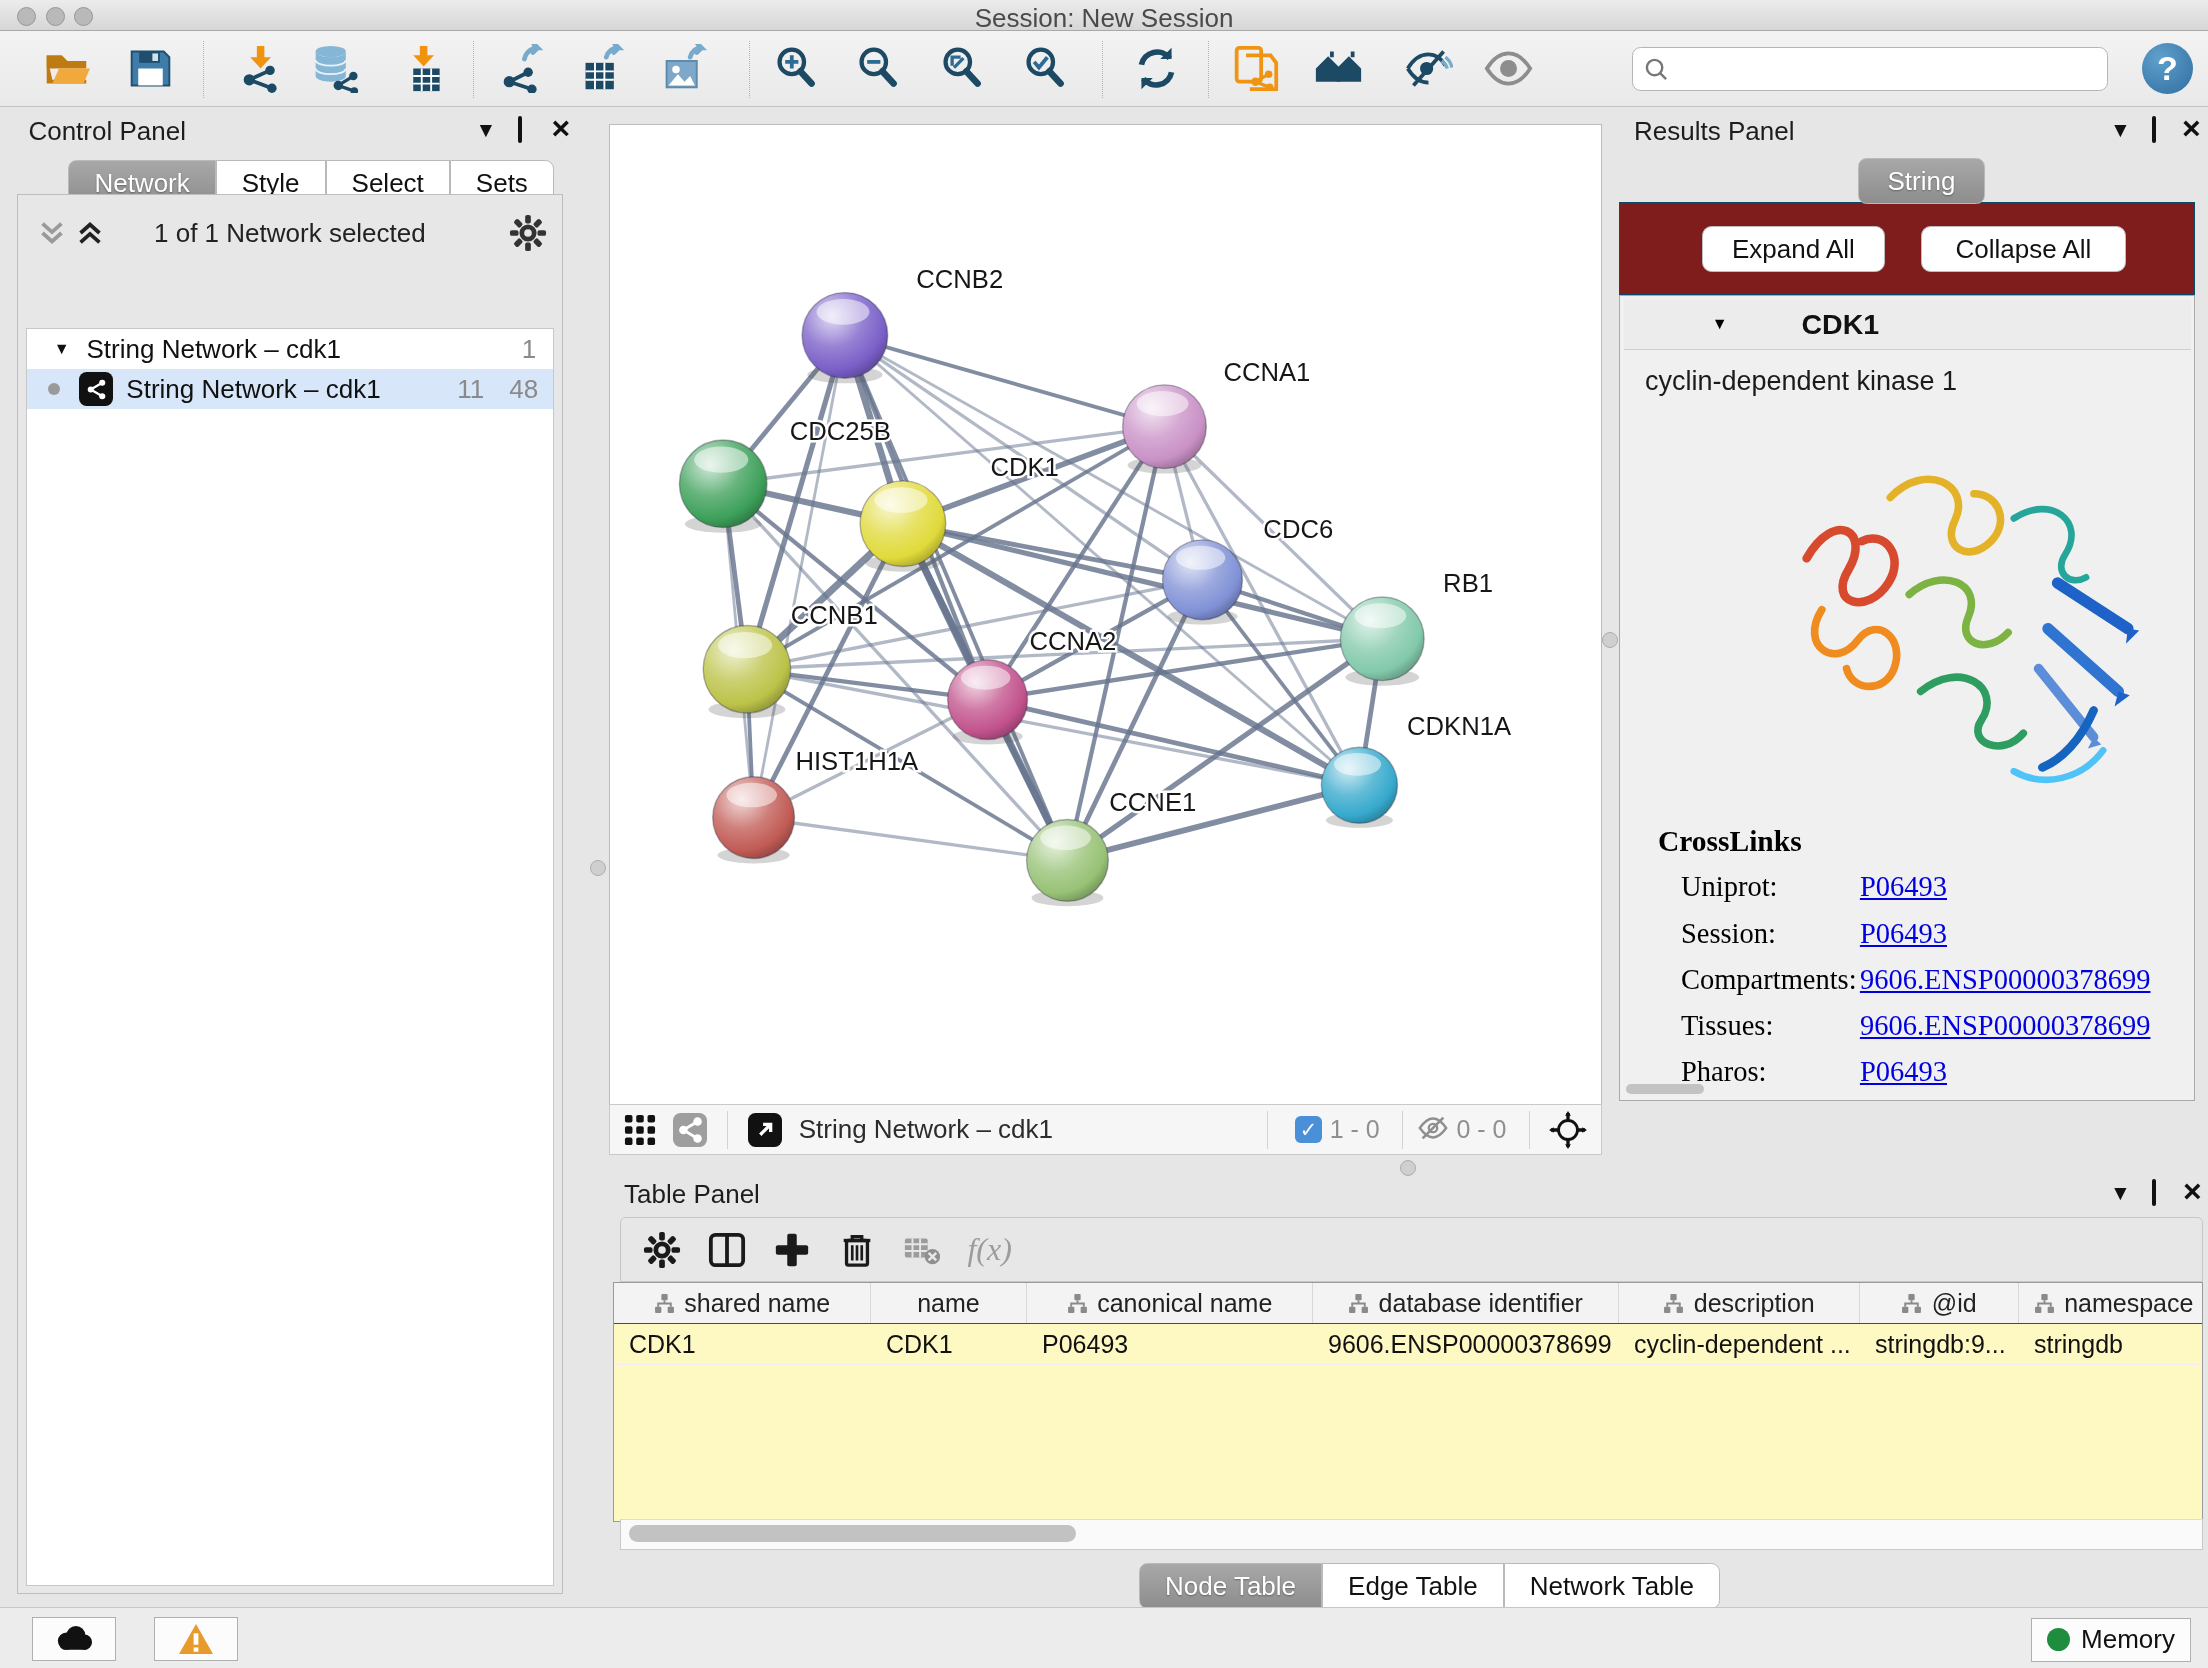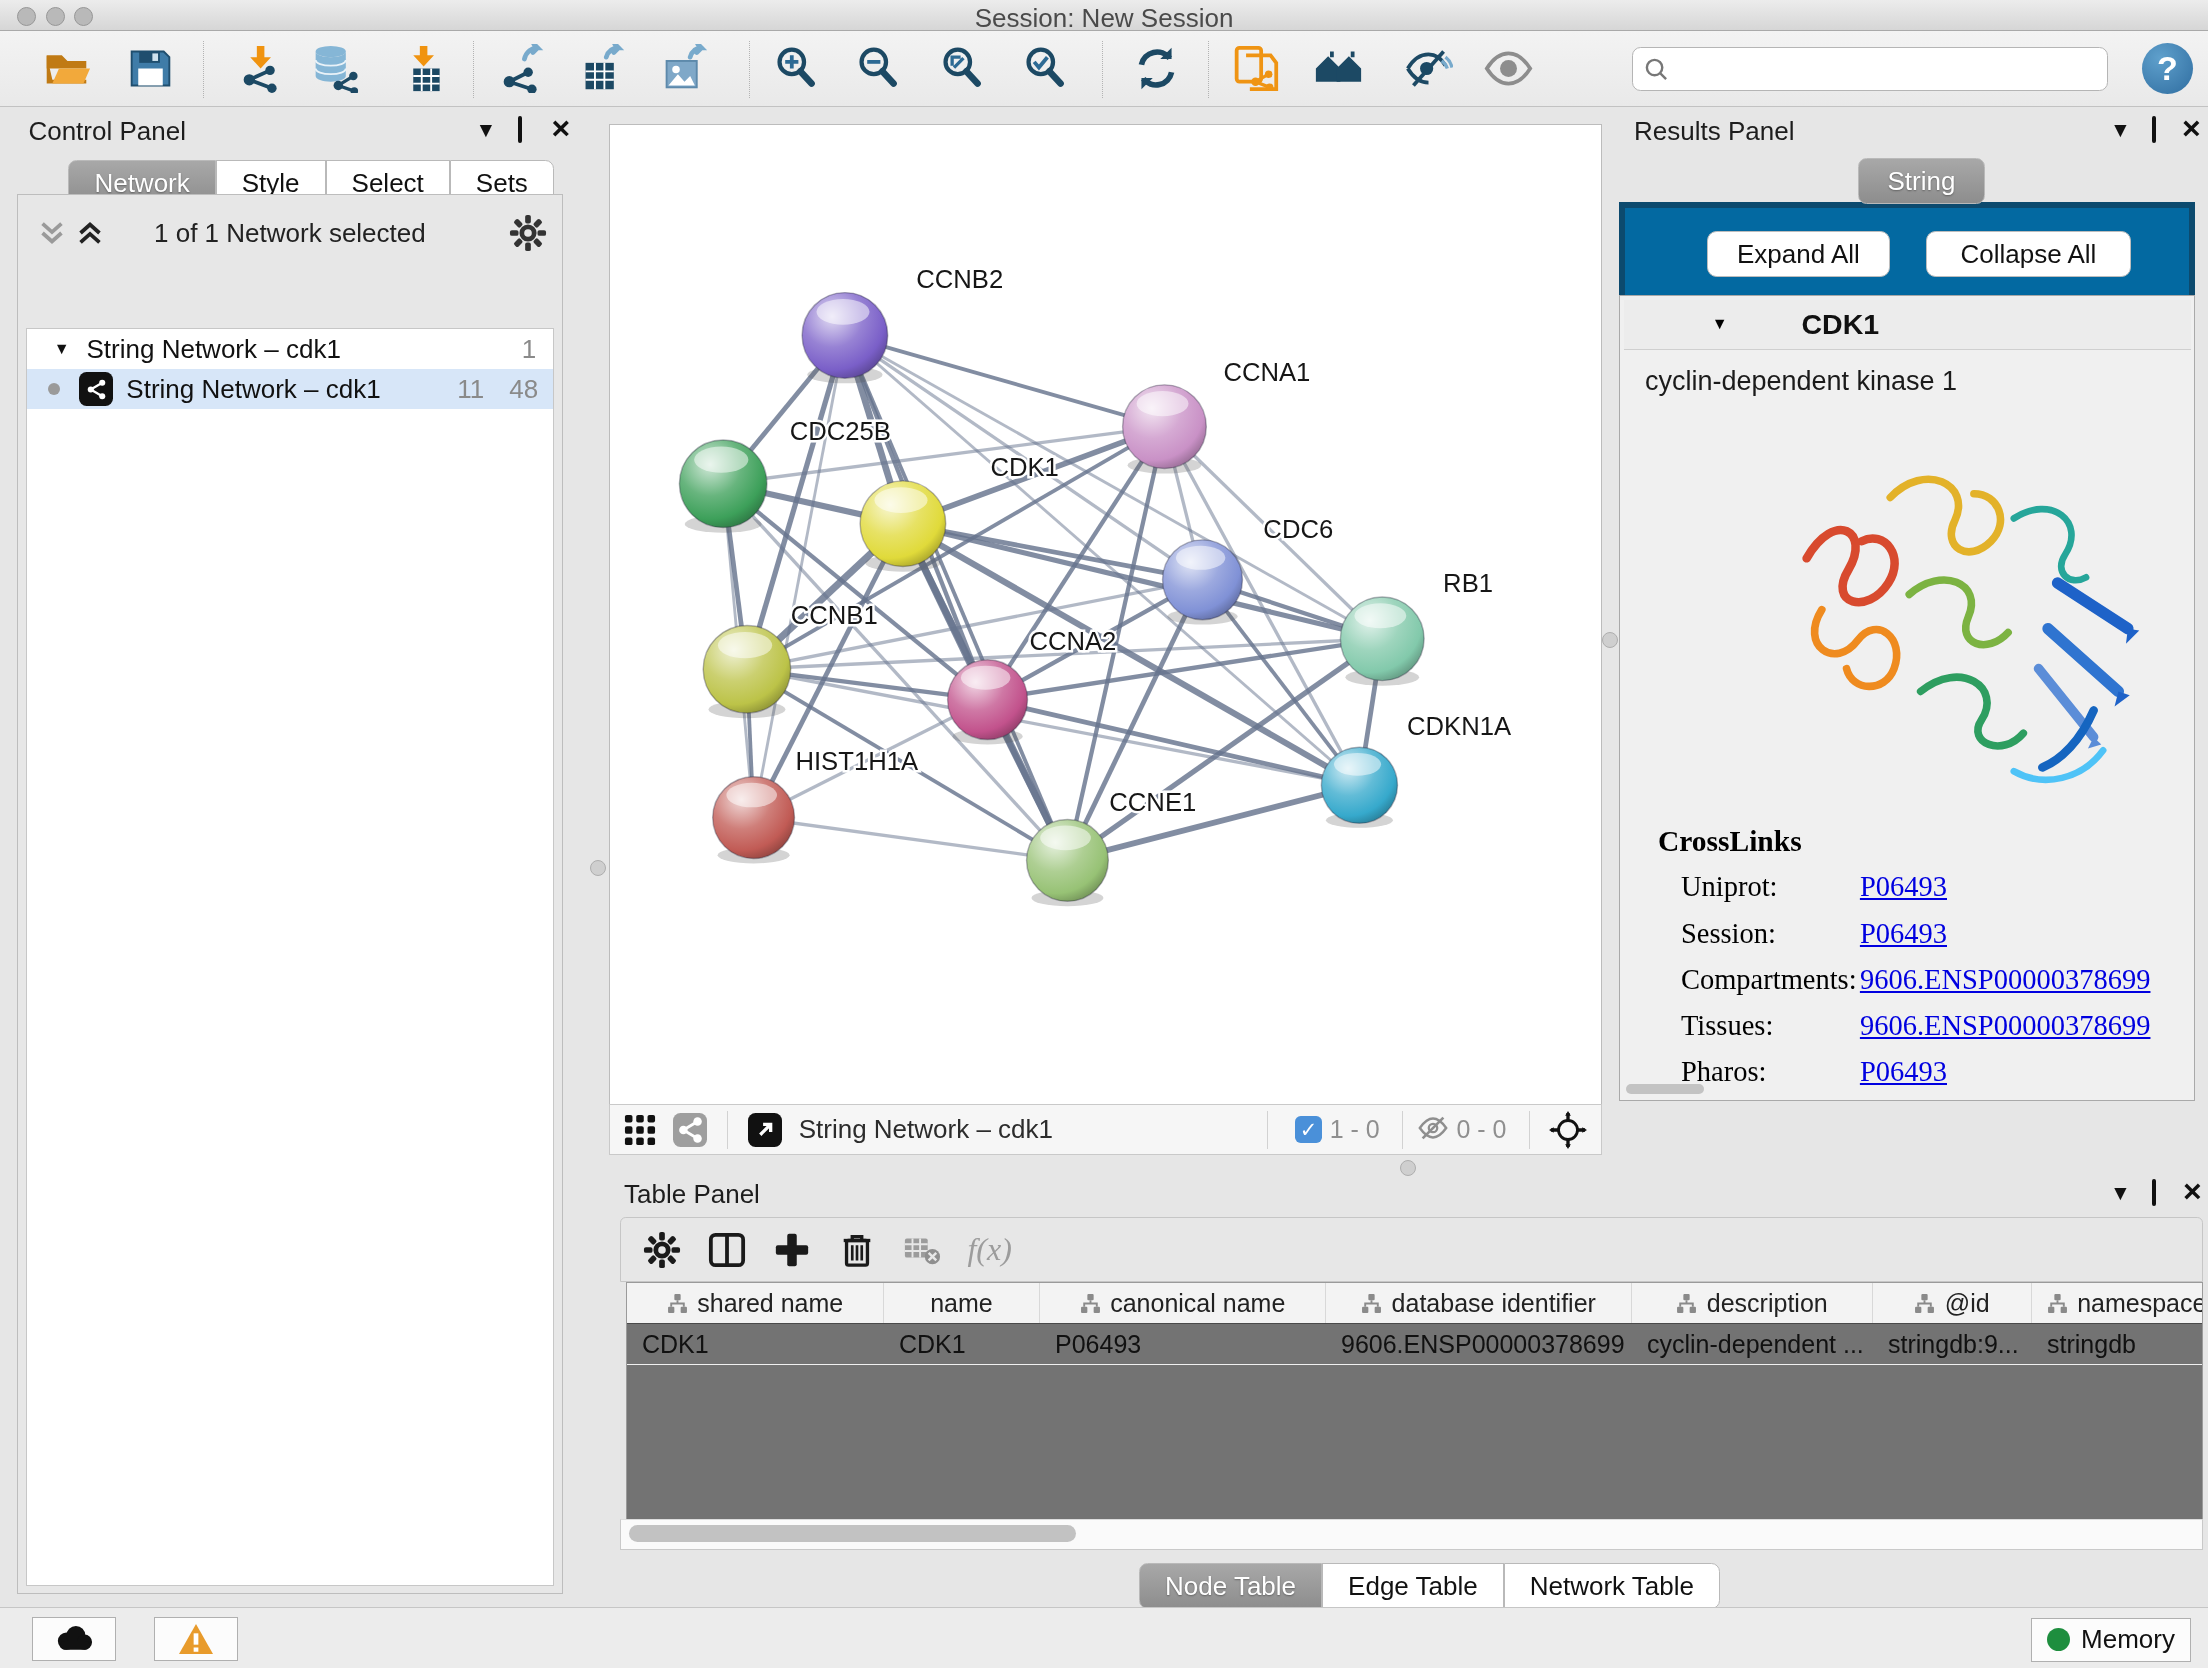--- a/index.html
+++ b/index.html
@@ -63,21 +63,21 @@
   #nt-title{font-size:26px;color:#2c2c2c;margin-left:9.5px;}
   .nt-count{font-size:25px;color:#8f8f8f;margin:0 9.5px 0 7.6px;}
   #nt-check{width:27px;height:27px;background:#4a90d9;border-radius:5.7px;color:#fff;font-size:21px;
     display:flex;align-items:center;justify-content:center;margin-left:13.3px;}
   .splitter-dot{position:absolute;width:14.3px;height:14.3px;border-radius:50%;background:#cfcfcf;border:1px solid #aeaeae;}
 
   
   #results-panel{position:absolute;left:1617px;top:116px;width:586px;height:1010px;}
   #rp-title{position:absolute;left:17px;top:0;}
   #rp-tab{position:absolute;left:241px;top:42px;z-index:2;border-radius:8.6px;padding:6.7px 28.5px;}
-  #rp-box1{position:absolute;left:1.9px;right:7.6px;top:86px;height:91px;background:#0369a1;border:6px solid #0c4a6e;}
+  #rp-box1{position:absolute;left:1.9px;right:7.6px;top:86px;height:91px;background:#7f1d1d;border:1px solid #0c4a6e;}
   .rp-btn{position:absolute;top:23px;height:46px;background:#fff;border:1px solid #bdbdbd;border-radius:9.5px;
     font-size:26px;color:#111;display:flex;align-items:center;justify-content:center;cursor:pointer;box-sizing:border-box;}
   #rp-expand{left:82px;width:183px;}
   #rp-collapse{left:301px;width:205px;}
   #rp-box2{position:absolute;left:1.9px;right:7.6px;top:179px;bottom:25px;background:#f0f0f0;border:1px solid #a9a9a9;}
   #rp-sec-head{position:absolute;left:3.8px;right:3.8px;top:3.8px;height:49px;background:#ececec;border-bottom:1px solid #cfcfcf;
     display:flex;align-items:center;}
   #rp-sec-title{font-size:28.5px;font-weight:bold;color:#111;margin-left:74px;}
   #rp-desc{position:absolute;left:25px;top:70px;font-size:27px;color:#1b1b1b;}
   #protein-img{position:absolute;left:160px;top:110px;width:403px;height:413px;}
@@ -88,21 +88,21 @@
   .cl-link{color:#0000e0;text-decoration:underline;cursor:pointer;}
   #rp-scroll{position:absolute;left:5.7px;bottom:5.7px;width:78px;height:10.5px;border-radius:5.7px;background:#c3c3c3;}
 
   
   #table-panel{position:absolute;left:609px;top:1179px;width:1600px;height:428px;}
   #tp-title{position:absolute;left:15px;top:0;}
   #tp-toolbar{position:absolute;left:11.4px;right:5.7px;top:38px;height:63px;background:#e7e7e7;
     border:1px solid #c6c6c6;border-radius:5.7px 5.7px 0 0;display:flex;align-items:center;}
   .tpi{width:48px;height:48px;margin-left:17px;cursor:pointer;display:flex;align-items:center;justify-content:center;}
   #fx-label{font-family:"Liberation Serif",serif;font-style:italic;font-size:32px;color:#9c9c9c;margin-left:21px;cursor:default;}
-  #tp-table{position:absolute;left:17px;right:5.7px;top:103px;height:238px;background:#737373;border:1px solid #9a9a9a;overflow:hidden;}
+  #tp-table{position:absolute;left:4px;right:5.7px;top:103px;height:238px;background:#fef9c3;border:1px solid #9a9a9a;overflow:hidden;}
   #tp-header{display:flex;height:40px;background:#f3f3f3;border-bottom:1.9px solid #4a4a4a;}
   .col-h{display:flex;align-items:center;justify-content:center;gap:9.5px;font-size:25px;color:#222;
     border-right:1px solid #d8d8d8;box-sizing:border-box;overflow:hidden;white-space:nowrap;flex:none;cursor:pointer;}
   .trow{display:flex;height:40px;border-bottom:1px solid #f0f0f0;}
   .tcell{font-size:25px;color:#111;padding-left:15px;display:flex;align-items:center;box-sizing:border-box;
     overflow:hidden;white-space:nowrap;flex:none;}
   #tp-hscroll{position:absolute;left:11.4px;right:5.7px;top:340px;height:28.5px;background:#fafafa;border:1px solid #c9c9c9;border-top:1px solid #ddd;}
   #tp-thumb{position:absolute;left:7.6px;top:4.8px;width:447px;height:17px;border-radius:8.6px;background:#c2c2c2;}
   #tp-tabs{position:absolute;left:518px;top:384px;white-space:nowrap;padding-left:12px;}
 

